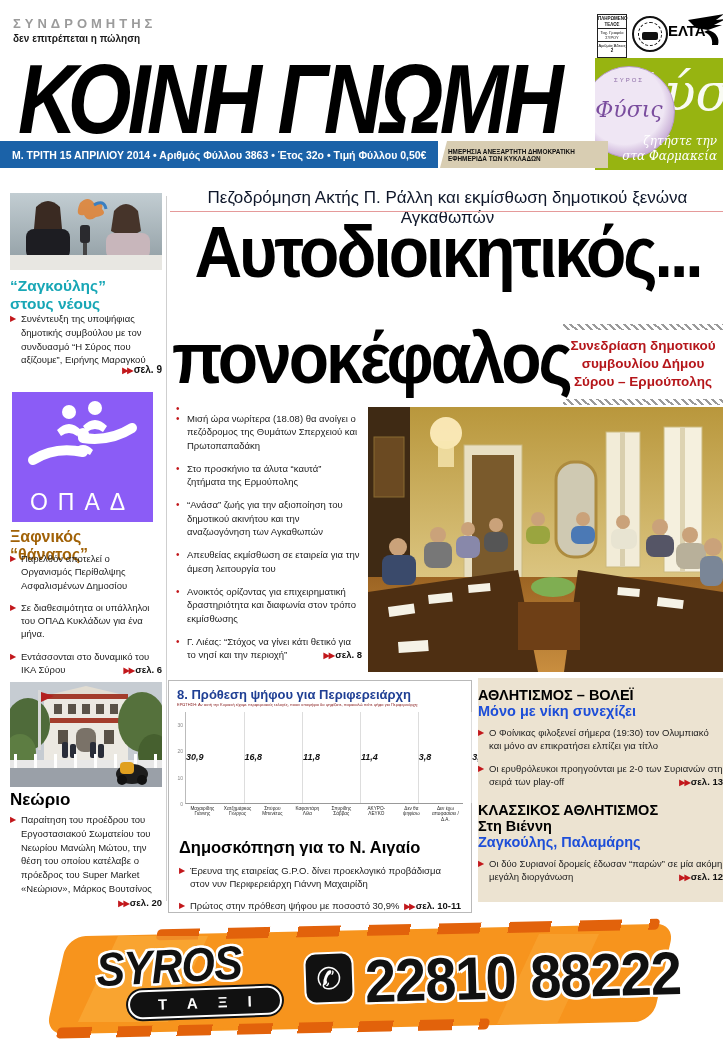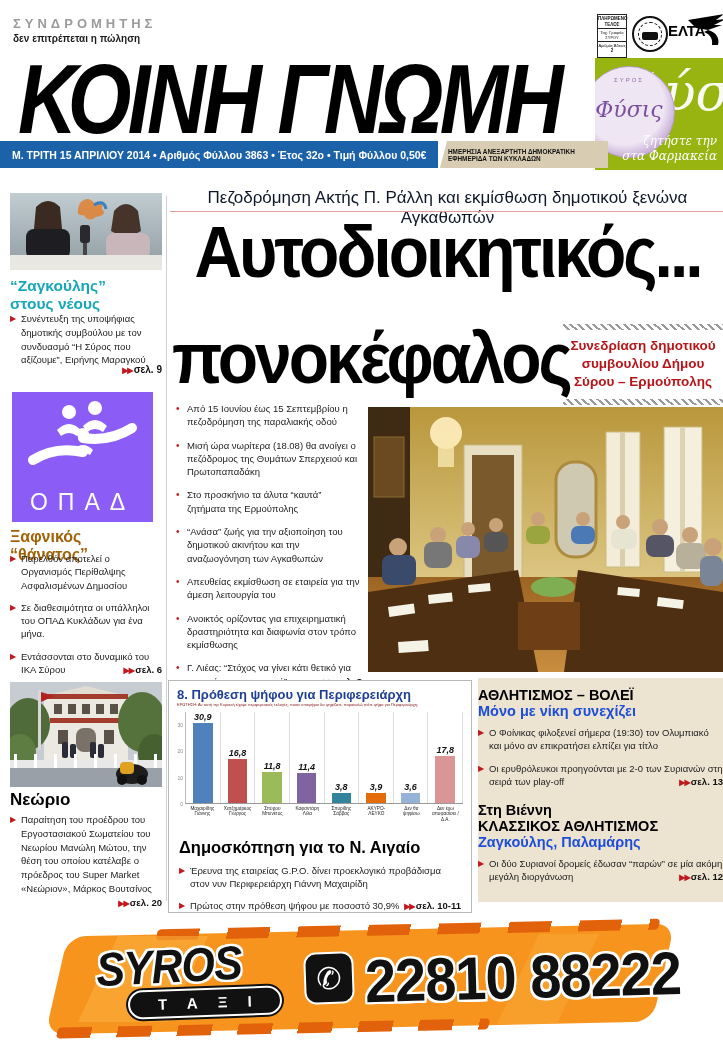--- a/index.html
+++ b/index.html
@@ -100,22 +100,22 @@
   .abs { position:absolute; }
 
   
   .poll-box { position:absolute; left:168px; top:680px; width:304px; height:233px; background:#fff;
               border:1px solid #b9b9b9; }
   .chart-title { margin:6px 8px 0; color:#1f3f94; font-weight:bold; font-size:13px; }
   .chart-sub { margin:1px 8px 0; color:#8a2020; font-size:4px; line-height:1.2; }
   .chart-wrap { position:relative; margin:4px 8px 0 16px; height:118px; }
   .chart-plot { position:absolute; left:0; right:0; top:0; height:92px; border-bottom:1px solid #999;
                 border-left:1px solid #bbb; display:flex; }
-  .chart-cell { flex:1; position:relative; border-right:1px solid #ddd; display:flex; flex-direction:column;
-                justify-content:flex-end; align-items:center; }
+  .chart-cell { flex:1; position:relative; border-right:1px solid #ddd; display:flex; flex-direction:row;
+                justify-content:flex-end; align-items:center;gap:40px; }
   .chart-val { font-size:9px; font-weight:bold; font-style:italic; color:#111; margin-bottom:1px; }
   .chart-bar { width:58%; }
   .chart-cats { position:absolute; left:0; right:0; top:94px; display:flex; }
   .chart-cat { flex:1; text-align:center; font-size:6px; transform:scale(.78); transform-origin:top center;
                color:#222; line-height:1.15; }
   .ytick { position:absolute; left:-14px; width:12px; text-align:right; font-size:5px; color:#888; }
   .poll-title { margin:8px 10px 0; font-size:16.5px; font-weight:bold; color:#000; }
   .poll-bullets { margin:7px 10px 0; font-size:9.5px; line-height:1.4; }
 
   
@@ -204,21 +204,21 @@
   </div>
 
   <div class="kicker">Πεζοδρόμηση Ακτής Π. Ράλλη και εκμίσθωση δημοτικού ξενώνα Αγκαθωπών</div>
   <div class="kicker-rule"></div>
   <div class="headline1">Αυτοδιοικητικός...</div>
   <div class="headline2">πονοκέφαλος</div>
   <div class="sidenote">
     <div>Συνεδρίαση δημοτικού συμβουλίου Δήμου Σύρου – Ερμούπολης</div>
   </div>
   <div class="lead-bullets bullets" id="lead-bullets">
-      <div class="bullet"><span class="mark">•</span><span class="txt">Από 15 Ιουνίου έως 15 Σεπτεμβρίου η πεζοδρόμηση της παραλιακής οδού</span></div>
+      <div class="bullet"><span class="mark">•</span></div>
       <div class="bullet"><span class="mark">•</span><span class="txt">Μισή ώρα νωρίτερα (18.08) θα ανοίγει ο πεζόδρομος της Θυμάτων Σπερχειού και Πρωτοπαπαδάκη</span></div>
       <div class="bullet"><span class="mark">•</span><span class="txt">Στο προσκήνιο τα άλυτα “καυτά” ζητήματα της Ερμούπολης</span></div>
       <div class="bullet"><span class="mark">•</span><span class="txt">“Ανάσα” ζωής για την αξιοποίηση του δημοτικού ακινήτου και την αναζωογόνηση των Αγκαθωπών</span></div>
       <div class="bullet"><span class="mark">•</span><span class="txt">Απευθείας εκμίσθωση σε εταιρεία για την άμεση λειτουργία του</span></div>
       <div class="bullet"><span class="mark">•</span><span class="txt">Ανοικτός ορίζοντας για επιχειρηματική δραστηριότητα και διαφωνία στον τρόπο εκμίσθωσης</span></div>
       <div class="bullet"><span class="mark">•</span><span class="txt">Γ. Λιέας: “Στόχος να γίνει κάτι θετικό για το νησί και την περιοχή”</span><span class="pageref tail-ref"><span class="arr">▶▶ </span><span>σελ. 8</span></span></div>
     </div>
 
   <div class="vrule"></div>
 
@@ -461,22 +461,22 @@
   <div class="sports-box">
     <div class="sp1">
       <div class="sp-kicker">ΑΘΛΗΤΙΣΜΟΣ – ΒΟΛΕΪ</div>
       <div class="sp-title">Μόνο με νίκη συνεχίζει</div>
       <div class="bullets" id="volley-bullets">
           <div class="bullet"><span class="mark">▶</span><span class="txt">Ο Φοίνικας φιλοξενεί σήμερα (19:30) τον Ολυμπιακό και μόνο αν επικρατήσει ελπίζει για τίτλο</span></div>
           <div class="bullet"><span class="mark">▶</span><span class="txt">Οι ερυθρόλευκοι προηγούνται με 2-0 των Συριανών στη σειρά των play-off</span><span class="pageref tail-ref"><span class="arr">▶▶ </span><span>σελ. 13</span></span></div>
         </div>
     </div>
     <div class="sp2">
+      <div class="sp-kicker">ΚΛΑΣΣΙΚΟΣ ΑΘΛΗΤΙΣΜΟΣ</div>
       <div class="sp-kicker">Στη Βιέννη</div>
-      <div class="sp-kicker">ΚΛΑΣΣΙΚΟΣ ΑΘΛΗΤΙΣΜΟΣ</div>
       <div class="sp-title">Ζαγκούλης, Παλαμάρης</div>
       <div class="bullets" id="athletics-bullets">
           <div class="bullet"><span class="mark">▶</span><span class="txt">Οι δύο Συριανοί δρομείς έδωσαν “παρών” σε μία ακόμη μεγάλη διοργάνωση</span><span class="pageref tail-ref"><span class="arr">▶▶ </span><span>σελ. 12</span></span></div>
         </div>
     </div>
   </div>
 
   <div class="taxi">
     <div class="band"></div>
     <div class="dashes-top"></div>

